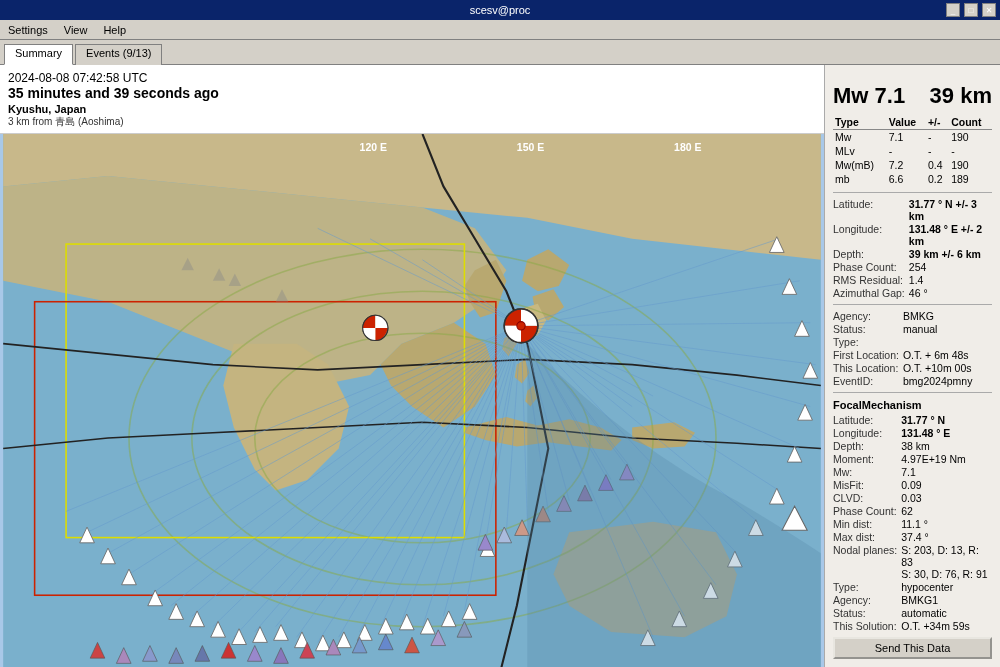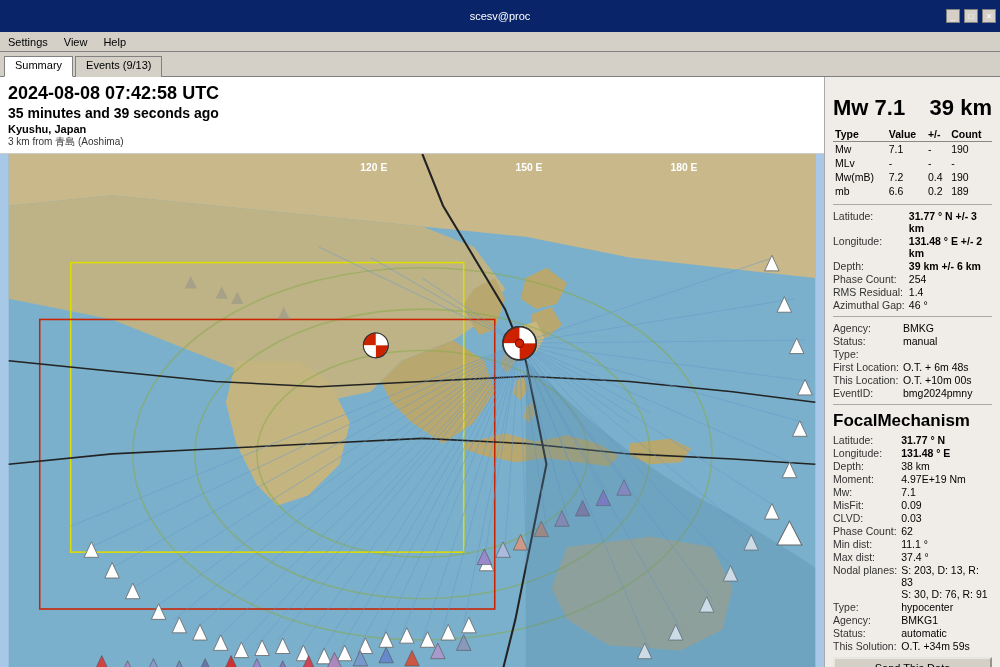--- a/index.html
+++ b/index.html
@@ -13,21 +13,21 @@
       user-select: none;
     }
 
     
     .title-bar {
       background: #0a246a;
       color: white;
       text-align: center;
       font-size: 11px;
       padding: 8px 0;
-      height: 32px;
+      height: 20px;
       display: flex;
       align-items: center;
       justify-content: center;
       position: relative;
     }
     .title-bar .window-controls {
       position: absolute;
       right: 4px;
       display: flex;
       gap: 4px;
@@ -96,22 +96,22 @@
       flex-direction: column;
       background: #fff;
     }
 
     .event-header {
       background: #fff;
       padding: 6px 8px 4px;
       border-bottom: 1px solid #ccc;
     }
     .event-title {
-      font-size: 18px;
-      font-weight: bold;
+      font-size: 12px;
+      font-weight: normal;
       color: #000;
       line-height: 1.2;
     }
     .event-subtitle {
       font-size: 14px;
       font-weight: bold;
       color: #000;
     }
     .event-location {
       font-size: 11px;
@@ -195,21 +195,21 @@
       gap: 1px 4px;
       font-size: 10.5px;
       margin-bottom: 5px;
     }
     .info-label { color: #333; font-weight: normal; }
     .info-value { color: #000; }
     .info-value.bold { font-weight: bold; }
 
     .section-title {
       font-weight: bold;
-      font-size: 17px;
+      font-size: 11px;
       margin: 6px 0 3px;
       color: #000;
     }
 
     .bottom-buttons {
       display: flex;
       gap: 4px;
       margin-top: 6px;
       flex-wrap: wrap;
     }

